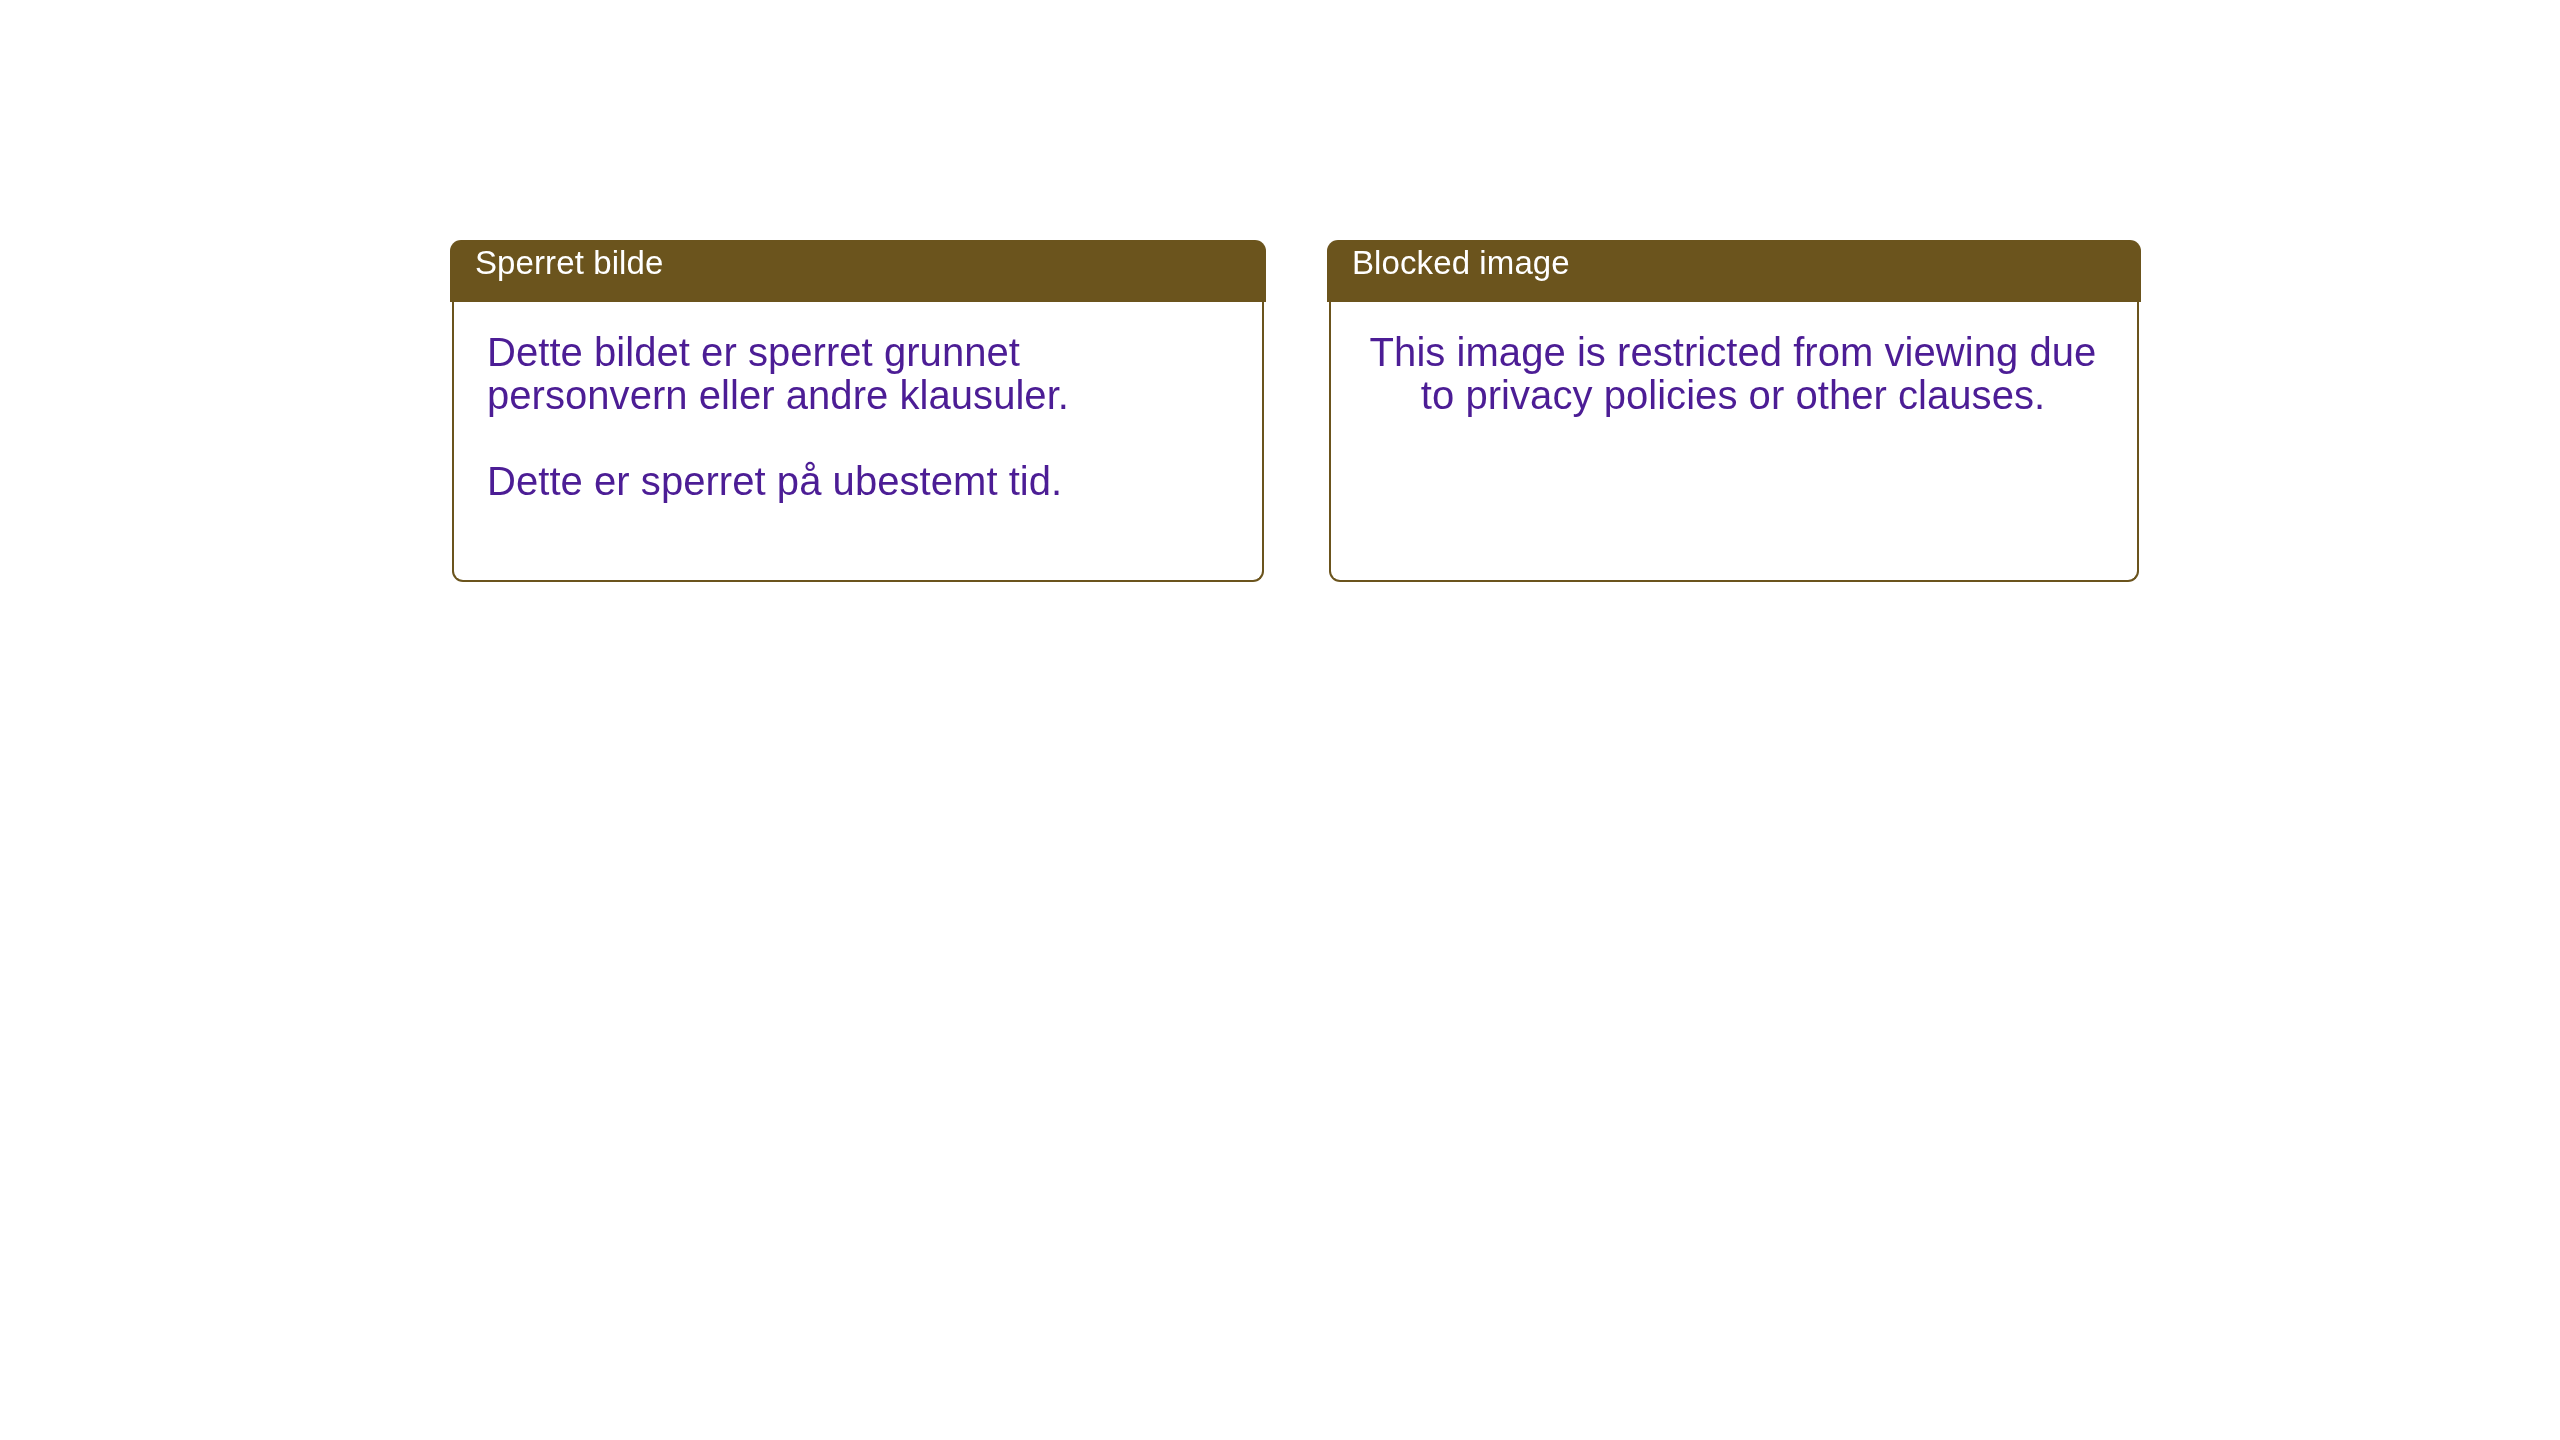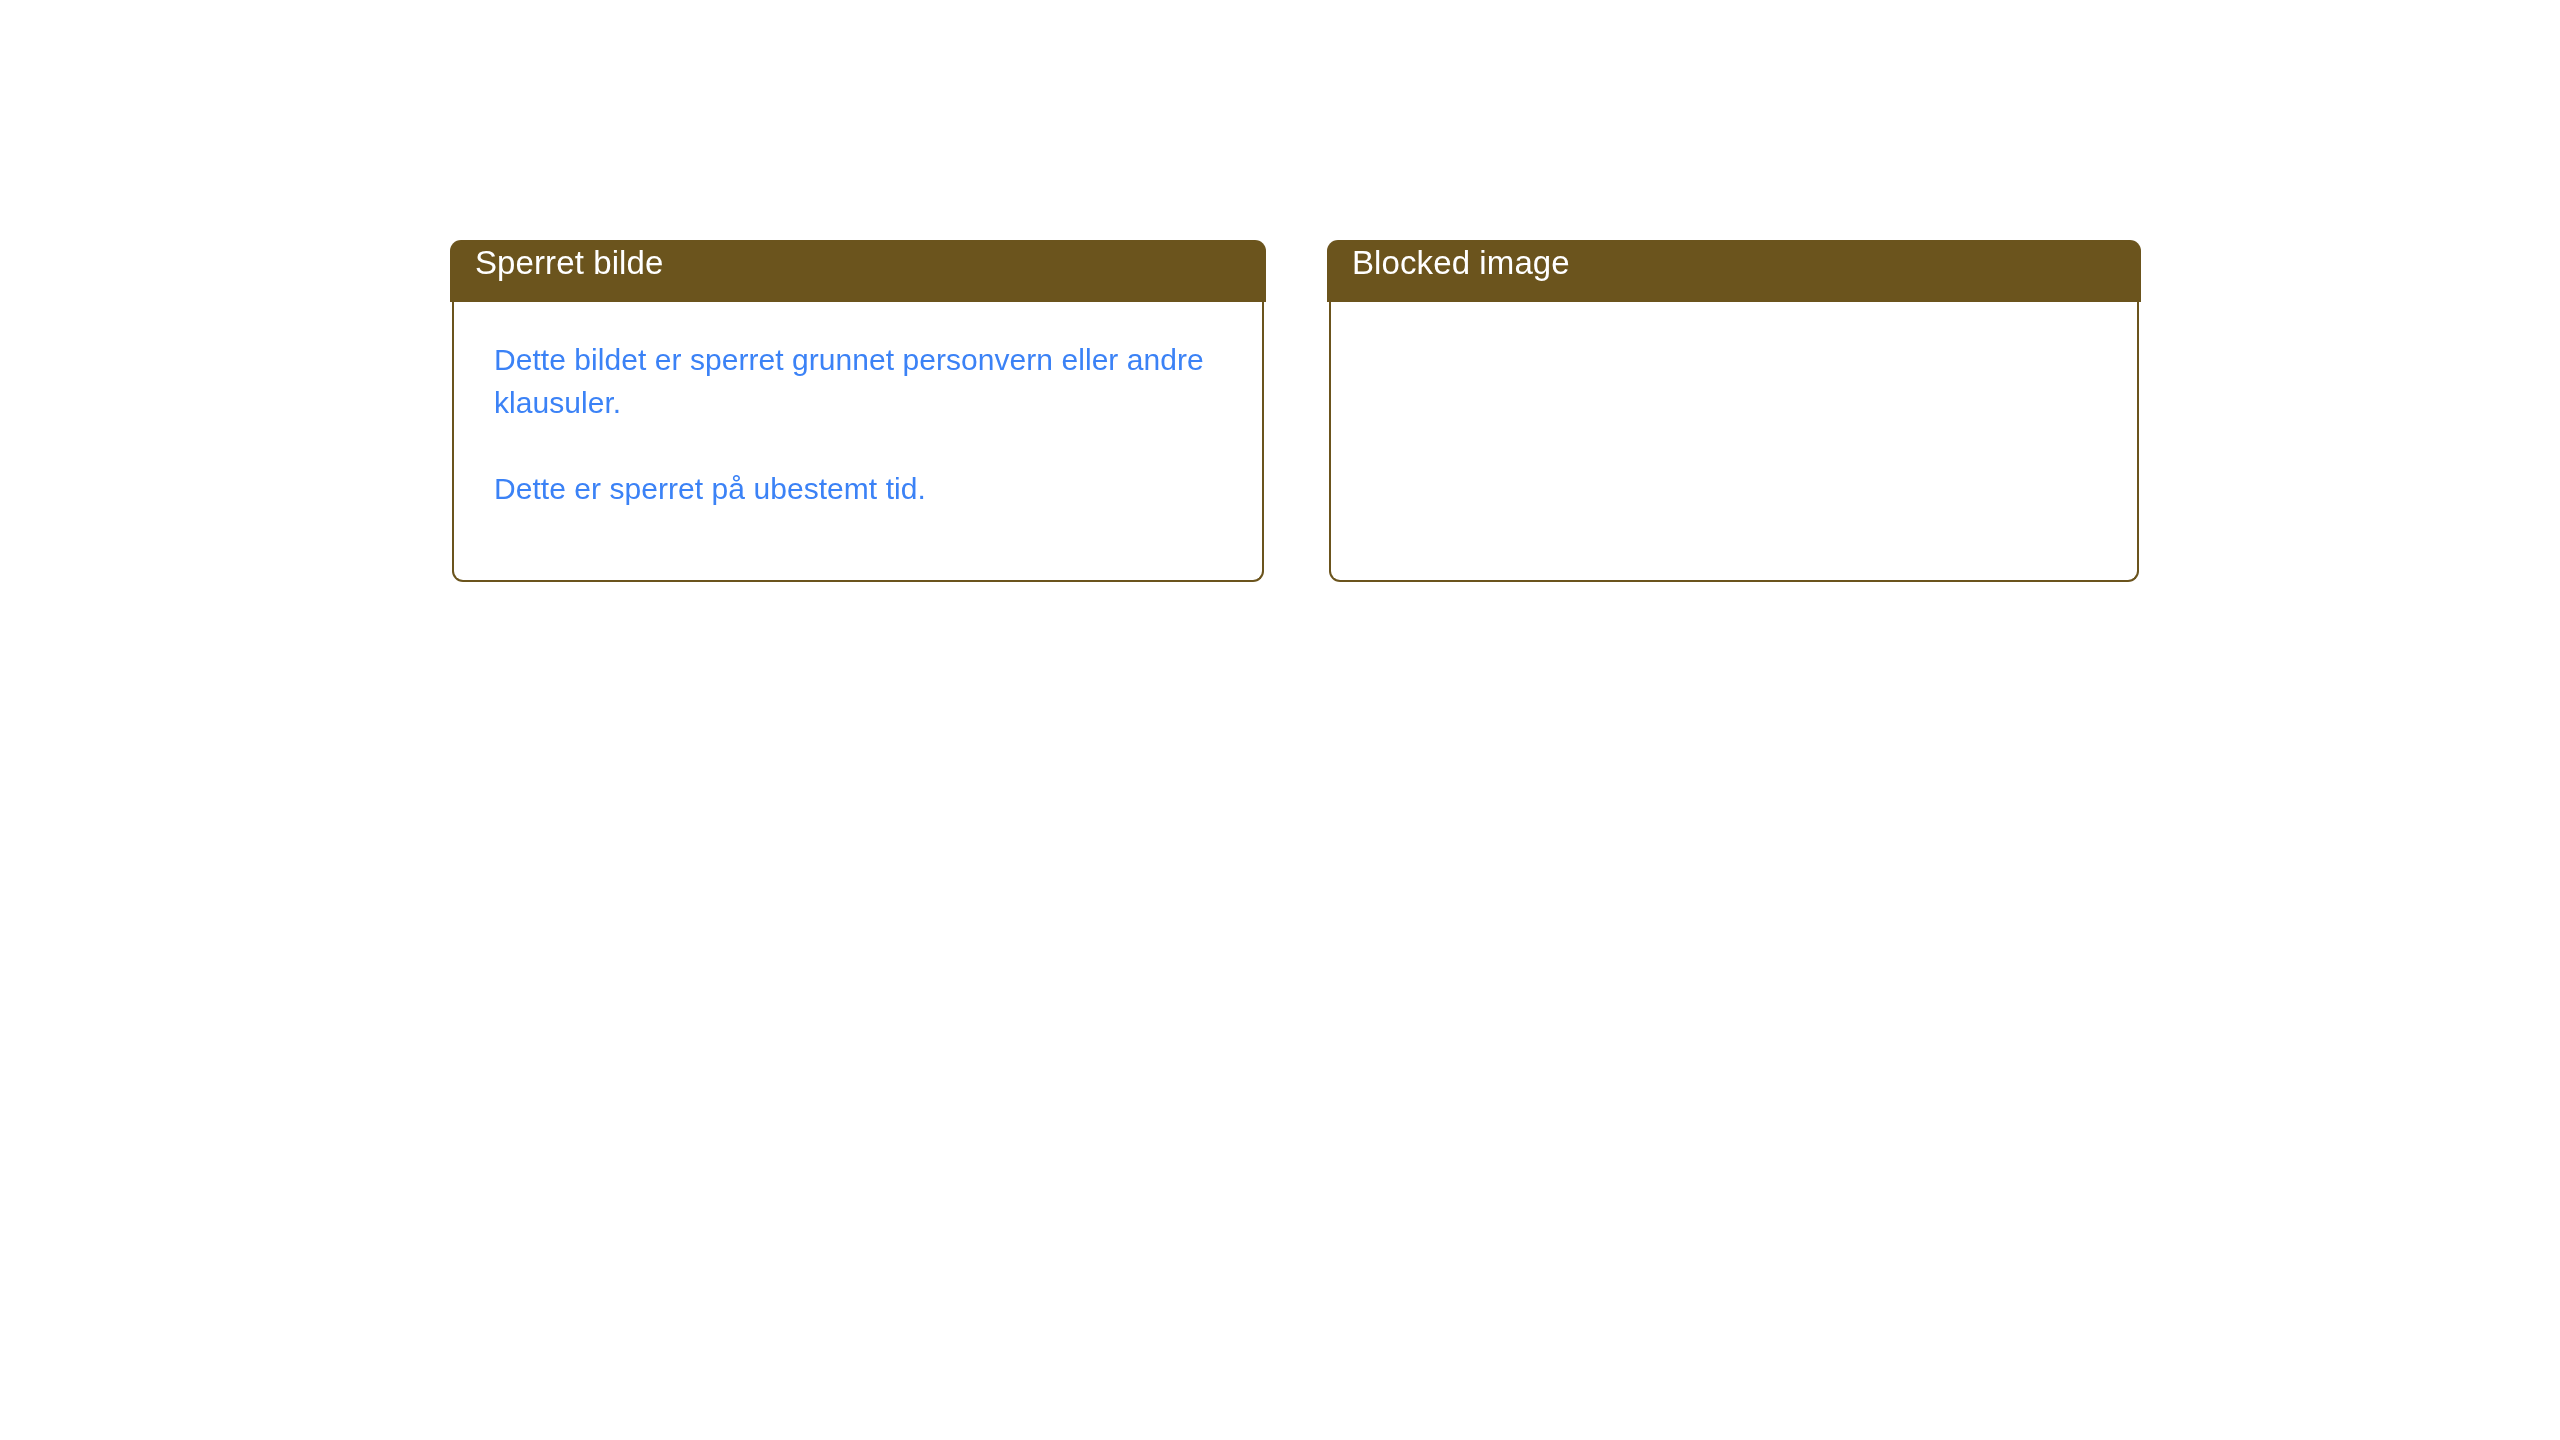--- a/index.html
+++ b/index.html
@@ -80,25 +80,25 @@
     box-sizing: border-box;
     background: #ffffff;
     border: 2px solid #6b541d;
     border-top: none;
     border-radius: 0 0 11px 11px;
     padding: 22px 26px 0 24px;
     z-index: 1;
   }
 
   .card-paragraph {
-    color: #3b82f6;
-    font-size: 30px;
+    color: #4c1d95;
+    font-size: 40px;
     line-height: 43px;
     font-weight: 400;
-    margin: 16px;
+    margin: 9px;
     letter-spacing: 0.05px;
   }
 
   .card-paragraph + .card-paragraph {
     margin-top: 43px;
   }
 </style>
 </head>
 <body>
 
@@ -112,16 +112,17 @@
       <p class="card-paragraph">Dette bildet er sperret grunnet personvern eller andre klausuler.</p>
       <p class="card-paragraph">Dette er sperret på ubestemt tid.</p>
     </div>
   </div>
 
   <div class="notice-card right">
     <div class="card-header">
       <span class="card-header-title">Blocked image</span>
     </div>
     <div class="card-body">
+      <p class="card-paragraph">This image is restricted from viewing due to privacy policies or other clauses.</p>
     </div>
   </div>
 
 </div>
 
 </body></html>

